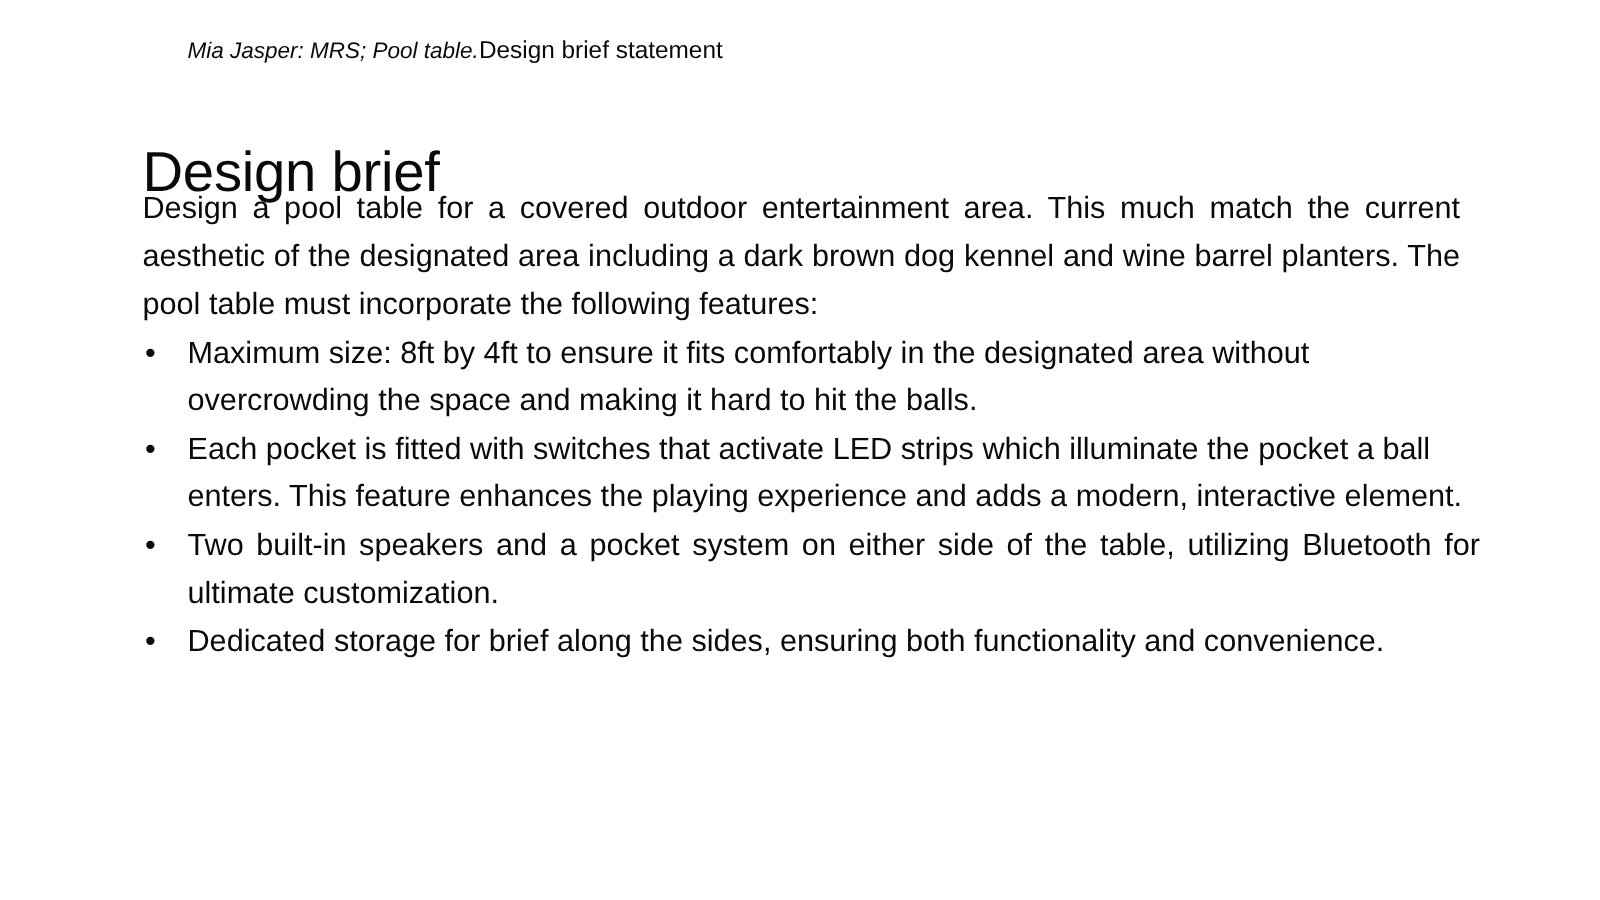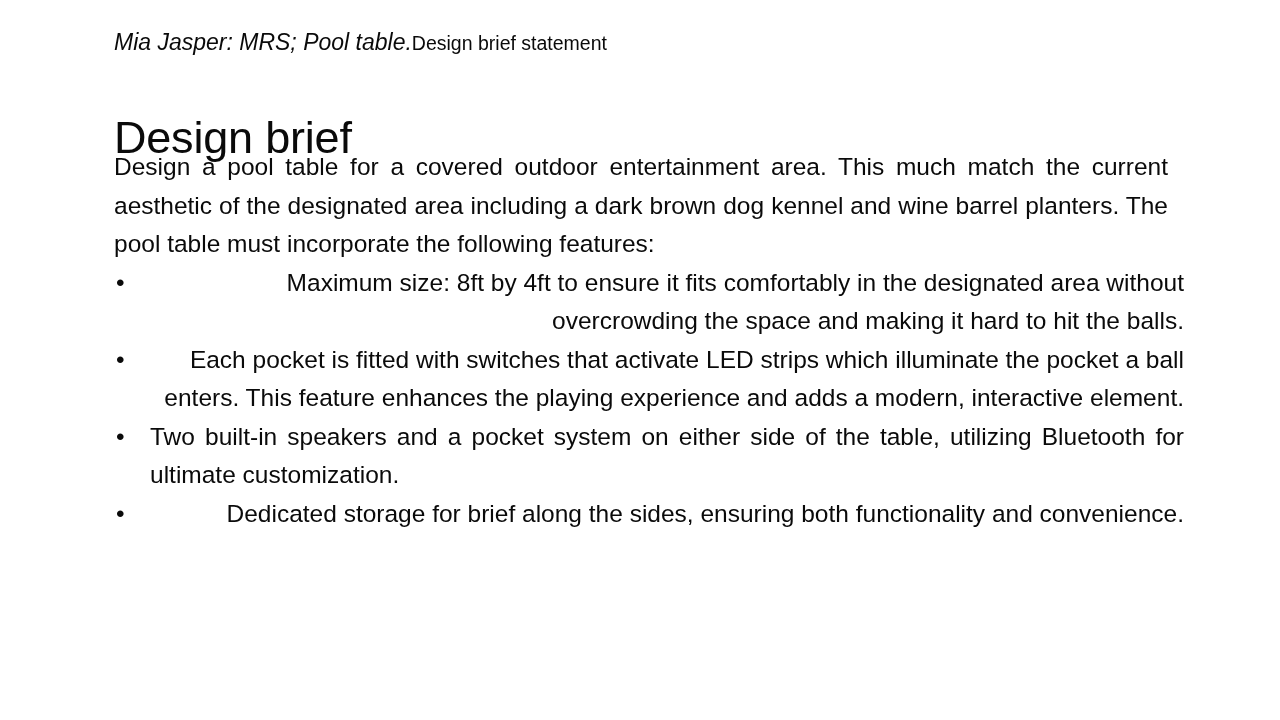--- a/index.html
+++ b/index.html
@@ -23,23 +23,24 @@
   .header-row {
     position: absolute;
     top: 28px;
     left: 114px;
     right: 114px;
     display: flex;
     align-items: baseline;
   }
   .header-left {
     font-style: italic;
-    font-size: 23px;
+    font-size: 18px;
     line-height: 1.3;
     white-space: nowrap;
+    margin-left: 36px;
   }
   .header-right {
     font-size: 19.5px;
     line-height: 1.3;
     white-space: nowrap;
   }
   .title {
     position: absolute;
     top: 81px;
     left: 114px;
@@ -80,21 +81,20 @@
     font-size: 24.5px;
     line-height: 38.5px;
   }
   ul.features li.justify .li-text {
     display: block;
     text-align: justify;
     text-justify: inter-word;
   }
   ul.features li .li-text {
     display: block;
-    text-align: right;
   }
 </style>
 </head>
 <body>
 
 <div class="slide">
 
   <div class="header-row">
     <div class="header-left">Mia Jasper: MRS; Pool table.</div>
     <div class="header-right">Design brief statement</div>

